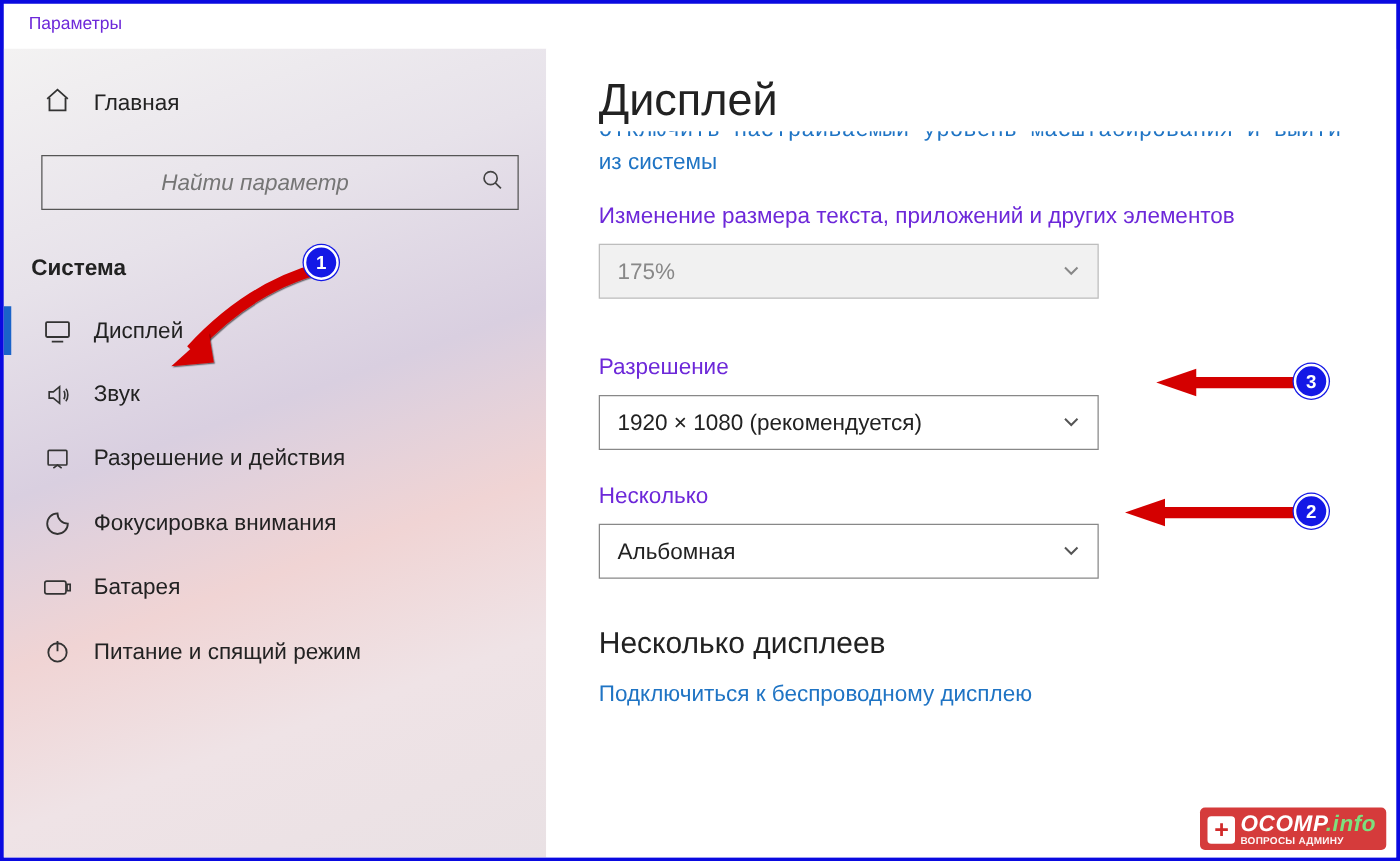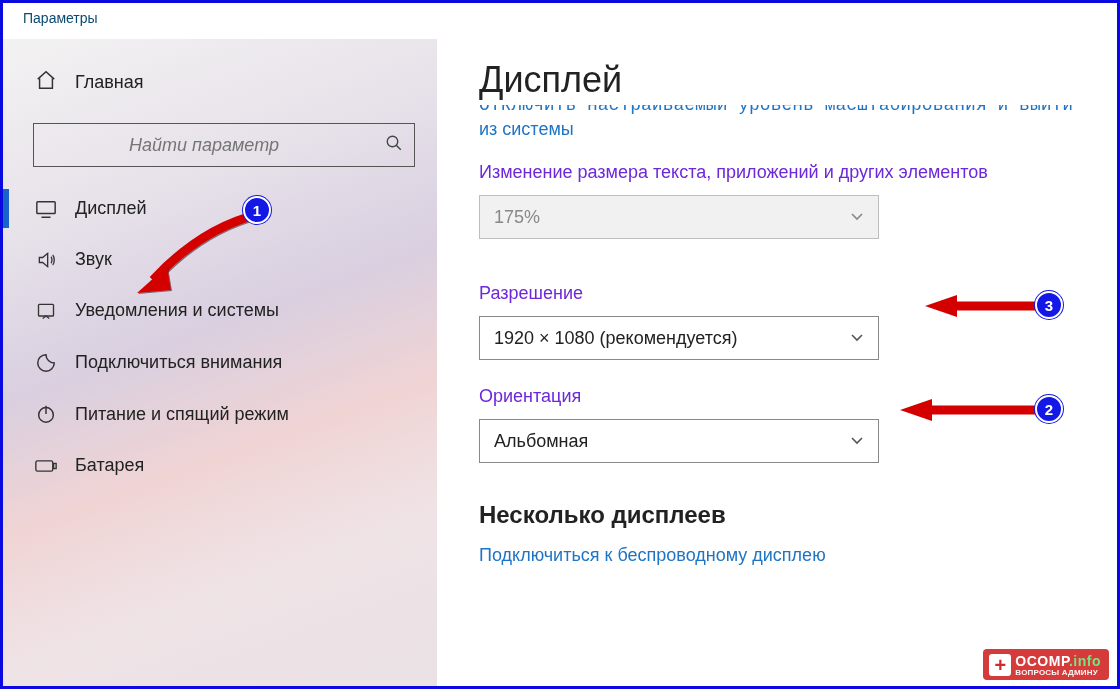--- a/index.html
+++ b/index.html
@@ -1,18 +1,18 @@
 <!DOCTYPE html>
 <html><head>
 <meta charset="utf-8">
 <style>
   * { box-sizing: border-box; margin: 0; padding: 0; }
   html, body { width: 1120px; height: 689px; font-family: "Segoe UI", Arial, sans-serif; background: #fff; }
   .root { width: 1120px; height: 689px; border: 3px solid #0a0ae0; display: flex; flex-direction: column; position: relative; overflow: hidden; }
-  .titlebar { height: 36px; padding: 7px 20px 0 20px; font-size: 14px; color: #0c4a6e; }
+  .titlebar { height: 36px; padding: 7px 20px 0 20px; font-size: 14px; color: #6d28d9; }
   .body { flex: 1; display: flex; min-height: 0; }
   .sidebar {
     width: 434px; padding: 14px 0 0 0; position: relative;
     background: linear-gradient(160deg, #f3f2f2 0%, #e7e2ea 25%, #d9cfe0 45%, #f0d4d4 62%, #efe3e6 78%, #e9e1e4 100%);
   }
   .home-row { display: flex; align-items: center; gap: 18px; padding: 16px 0 16px 32px; cursor: pointer; }
   .home-row .lbl { font-size: 18px; color: #222; }
   .search-wrap { padding: 12px 22px 16px 30px; }
   .search-box { display: flex; align-items: center; border: 1px solid #555; background: rgba(255,255,255,0.0); height: 44px; }
   .search-box input { flex: 1; border: none; background: transparent; font-size: 18px; padding: 0 14px; color: #666; font-style: italic; outline: none; text-align: center; }
@@ -27,29 +27,29 @@
   .main { flex: 1; background: #fff; padding: 20px 12px 20px 42px; overflow: hidden; position: relative; }
   .main h1 { font-size: 36px; font-weight: 400; color: #222; margin-bottom: 4px; }
   .link { color: #1f74c4; font-size: 18px; cursor: pointer; display: inline-block; }
   .truncated-clip { height: 14px; overflow: hidden; margin-top: 0; font-family: Liberation Mono, monospace; }
   .truncated-clip .inner { transform: translateY(-10px); white-space: nowrap; color:#1f74c4; font-size:18px; }
   .label { font-size: 18px; color: #6d28d9; margin-top: 26px; margin-bottom: 12px; }
   .label.first { margin-top: 22px; }
   .select { width: 400px; height: 44px; border: 1px solid #888; display: flex; align-items: center; justify-content: space-between; padding: 0 14px; font-size: 18px; color: #222; cursor: pointer; background:#fff;gap:40px; }
   .select.disabled { background: #f1f1f1; color: #888; border-color: #bdbdbd; cursor: default; }
   .chevron { color: #555; font-size: 14px; }
-  .subheading { font-size: 24px; font-weight: 700; color: #222; margin-top: 38px; margin-bottom: 16px; }
+  .subheading { font-size: 24px; font-weight: 400; color: #222; margin-top: 38px; margin-bottom: 16px; }
 
   
   .badge { position: absolute; width: 28px; height: 28px; border-radius: 50%; background: #1418e6; border: 2px solid #fff; color: #fff; font-weight: 700; font-size: 15px; display: flex; align-items: center; justify-content: center; box-shadow: 0 0 0 1px #1418e6; z-index: 50; }
   .arrow { position: absolute; z-index: 45; }
   .watermark { position: absolute; right: 8px; bottom: 6px; z-index: 60; display:flex; align-items:center; gap:4px; background: rgba(209,42,42,0.92); padding:4px 8px 3px 6px; border-radius:4px; }
   .watermark .plus { width:22px; height:22px; background:#fff; color:#d12a2a; font-weight:900; font-size:20px; line-height:22px; text-align:center; border-radius:3px; }
   .watermark .txt { color:#fff; font-weight:700; line-height:1; }
-  .watermark .txt .t1 { font-size:14px; letter-spacing:0.5px; }
+  .watermark .txt .t1 { font-size:18px; letter-spacing:0.5px;font-style:italic; }
   .watermark .txt .dot { color:#7de07d; }
   .watermark .txt .t2 { font-size:8px; letter-spacing:0.2px; opacity:0.95; }
 </style>
 </head>
 <body>
 
 <div class="root">
   <div class="titlebar">Параметры</div>
   <div class="body">
 
@@ -69,20 +69,21 @@
           <input type="text" placeholder="Найти параметр" style="">
           <span class="sicon">
             <svg width="18" height="18" viewBox="0 0 24 24" fill="none" stroke="#444" stroke-width="1.8">
                 <circle cx="10" cy="10" r="7"></circle>
                 <line x1="21" y1="21" x2="15" y2="15"></line>
               </svg>
           </span>
         </div>
       </div>
 
+      <div class="section-header">Система</div>
 
       <ul class="nav">
         <li class="selected">
           <span class="icon">
               <svg width="22" height="20" viewBox="0 0 24 20" fill="none" stroke="#333" stroke-width="1.6">
                 <rect x="2" y="2" width="20" height="13" rx="1"></rect>
                 <line x1="7" y1="19" x2="17" y2="19"></line>
               </svg>
             </span>
           <span>Дисплей</span>
@@ -97,47 +98,47 @@
             </span>
           <span>Звук</span>
         </li>
         <li>
           <span class="icon">
               <svg width="22" height="20" viewBox="0 0 24 24" fill="none" stroke="#333" stroke-width="1.6">
                 <rect x="3" y="4" width="18" height="14" rx="1"></rect>
                 <path d="M8 21l4-3 4 3"></path>
               </svg>
             </span>
-          <span>Уведомления и системы</span>
+          <span>Разрешение и действия</span>
         </li>
         <li>
           <span class="icon">
               <svg width="22" height="22" viewBox="0 0 24 24" fill="none" stroke="#333" stroke-width="1.6">
                 <path d="M21 13A9 9 0 1 1 12 4c0 5 4 9 9 9z"></path>
               </svg>
             </span>
-          <span>Подключиться внимания</span>
+          <span>Фокусировка внимания</span>
+        </li>
+        <li>
+          <span class="icon">
+              <svg width="24" height="16" viewBox="0 0 26 16" fill="none" stroke="#333" stroke-width="1.6">
+                <rect x="1" y="2" width="20" height="12" rx="2"></rect>
+                <rect x="22" y="5" width="3" height="6"></rect>
+              </svg>
+            </span>
+          <span>Батарея</span>
         </li>
         <li>
           <span class="icon">
               <svg width="22" height="22" viewBox="0 0 24 24" fill="none" stroke="#333" stroke-width="1.6">
                 <circle cx="12" cy="13" r="8"></circle>
                 <line x1="12" y1="3" x2="12" y2="12"></line>
               </svg>
             </span>
           <span>Питание и спящий режим</span>
-        </li>
-        <li>
-          <span class="icon">
-              <svg width="24" height="16" viewBox="0 0 26 16" fill="none" stroke="#333" stroke-width="1.6">
-                <rect x="1" y="2" width="20" height="12" rx="2"></rect>
-                <rect x="22" y="5" width="3" height="6"></rect>
-              </svg>
-            </span>
-          <span>Батарея</span>
         </li>
       </ul>
     </div>
 
     <div class="main">
       <h1>Дисплей</h1>
 
       <div class="truncated-clip">
         <div class="inner">Отключить настраиваемый уровень масштабирования и выйти</div>
       </div>
@@ -158,21 +159,21 @@
       <div class="label">Разрешение</div>
       <div class="select">
         <span>1920 × 1080 (рекомендуется)</span>
         <span class="chevron">
           <svg width="14" height="10" viewBox="0 0 14 10" fill="none" stroke="#555" stroke-width="1.6">
               <path d="M2 2l5 5 5-5"></path>
             </svg>
         </span>
       </div>
 
-      <div class="label">Ориентация</div>
+      <div class="label">Несколько</div>
       <div class="select">
         <span>Альбомная</span>
         <span class="chevron">
           <svg width="14" height="10" viewBox="0 0 14 10" fill="none" stroke="#555" stroke-width="1.6">
               <path d="M2 2l5 5 5-5"></path>
             </svg>
         </span>
       </div>
 
       <div class="subheading">Несколько дисплеев</div>

